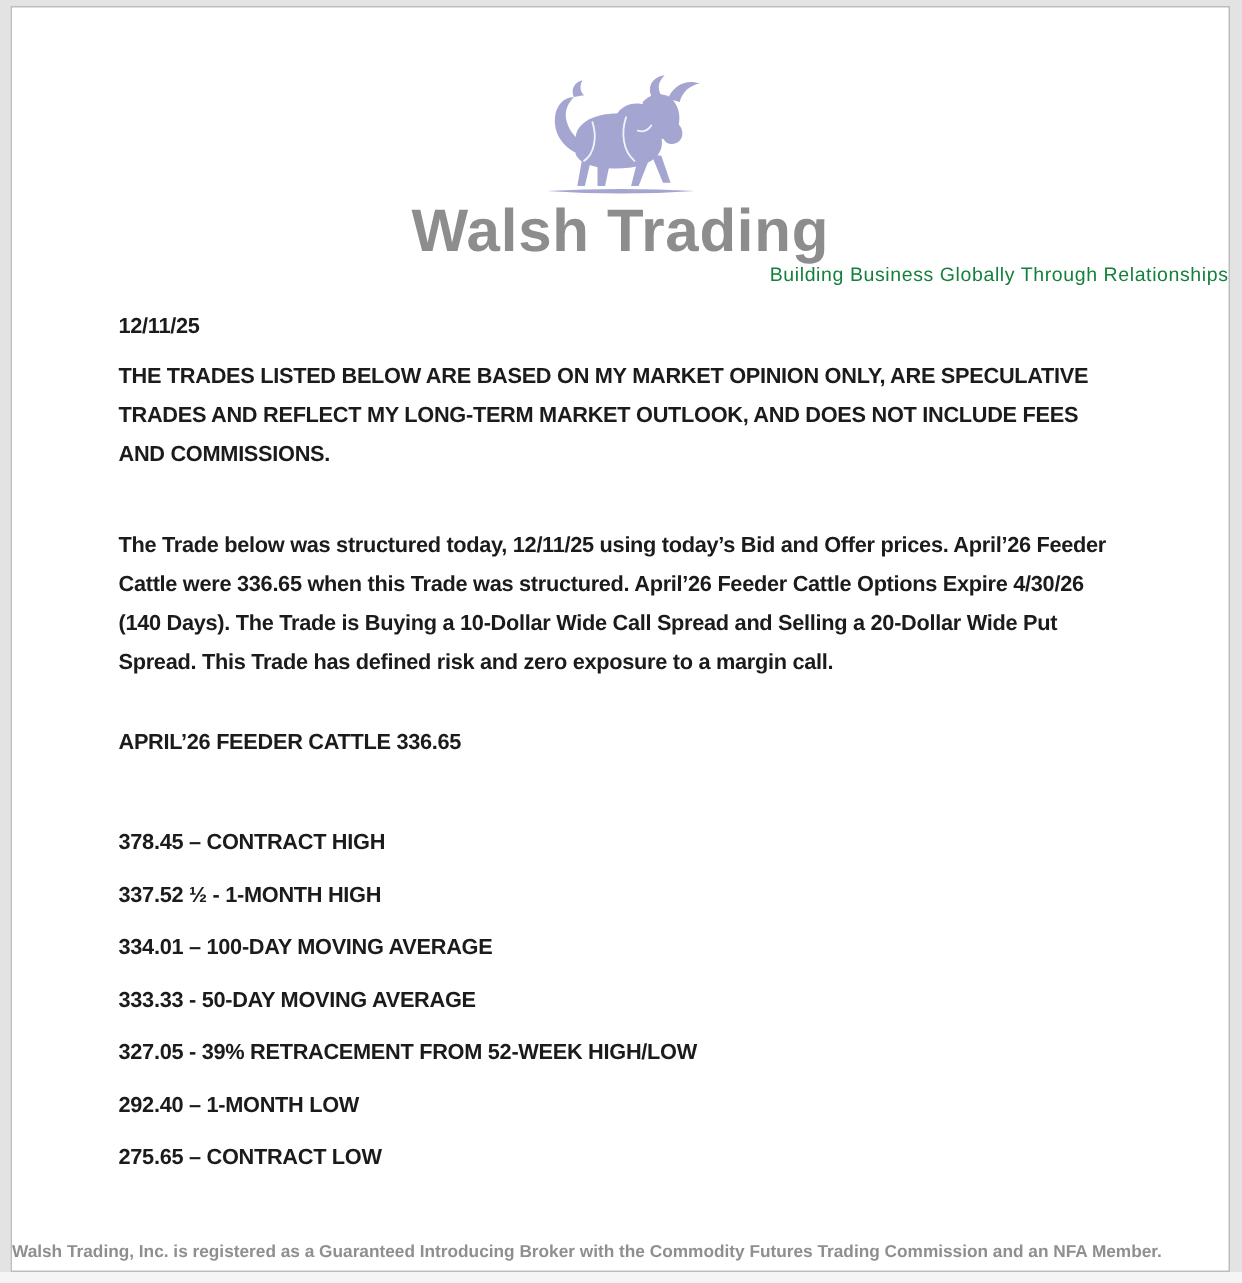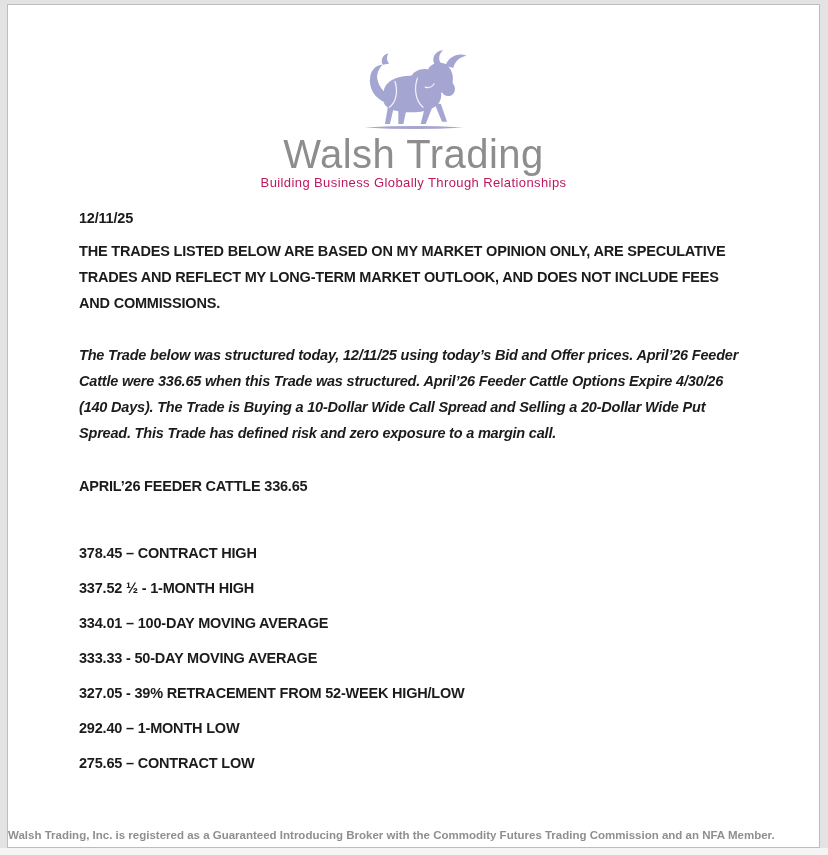--- a/index.html
+++ b/index.html
@@ -27,39 +27,40 @@
   .logo-block {
     padding-top: 44px;
     text-align: center;
   }
   .logo-block svg { display: block; margin: 0 auto; }
   .brand-name {
     font-size: 40px;
     line-height: 42px;
     color: #8d8d8d;
     letter-spacing: 0.5px;
-    font-weight: 400;
+    font-weight: 700;
   }
   .tagline {
     font-size: 13px;
     line-height: 16px;
-    color: #be185d;
+    color: #15803d;
     letter-spacing: 0.4px;
+    text-align: right;
   }
   .content {
     padding: 0 71px;
     color: #1b1b1b;
     font-weight: bold;
     font-size: 14.5px;
     letter-spacing: -0.2px;
   }
   .date    { margin: 14px 0 0 0; line-height: 26px; }
   .para    { margin: 0; line-height: 26px; }
   .disclaimer { margin-top: 7px; }
-  .trade      { margin-top: 26px; font-style: italic; }
+  .trade      { margin-top: 35px; }
   .heading    { margin-top: 27px; }
   .levels {
     list-style: none;
     margin: 41px 0 0 0;
     padding: 0;
   }
   .levels li {
     line-height: 26px;
     margin-bottom: 9px;
   }

